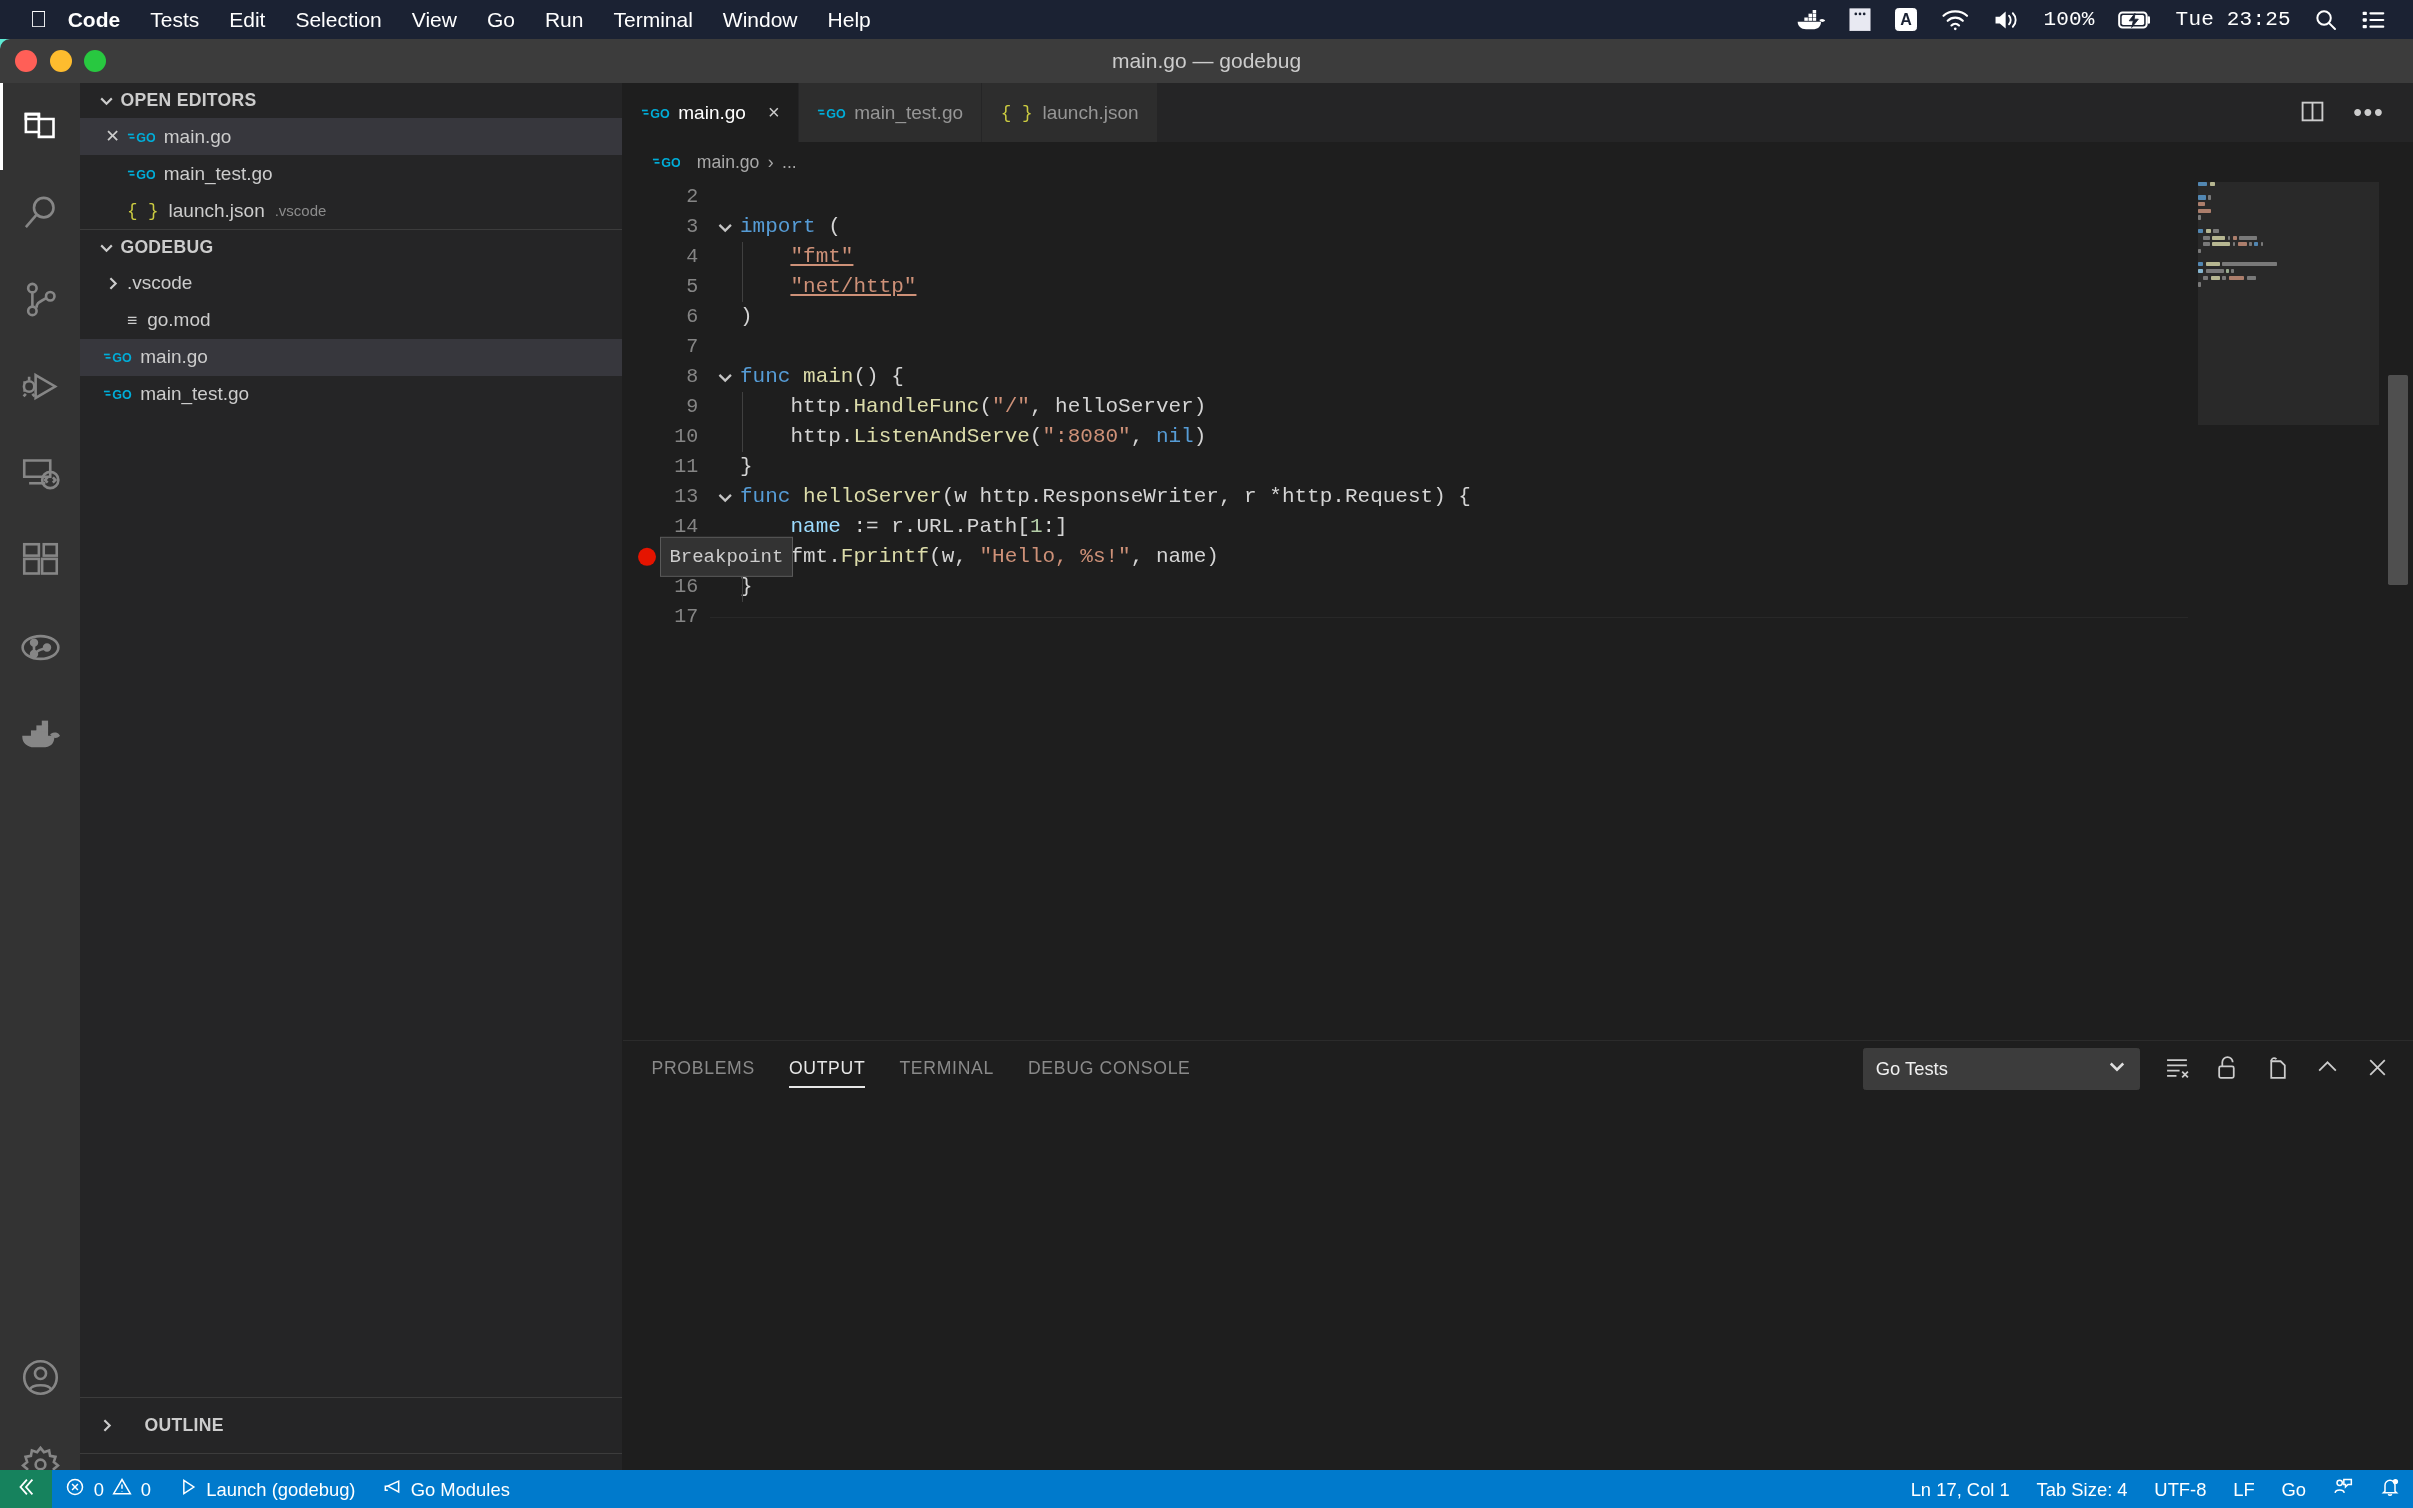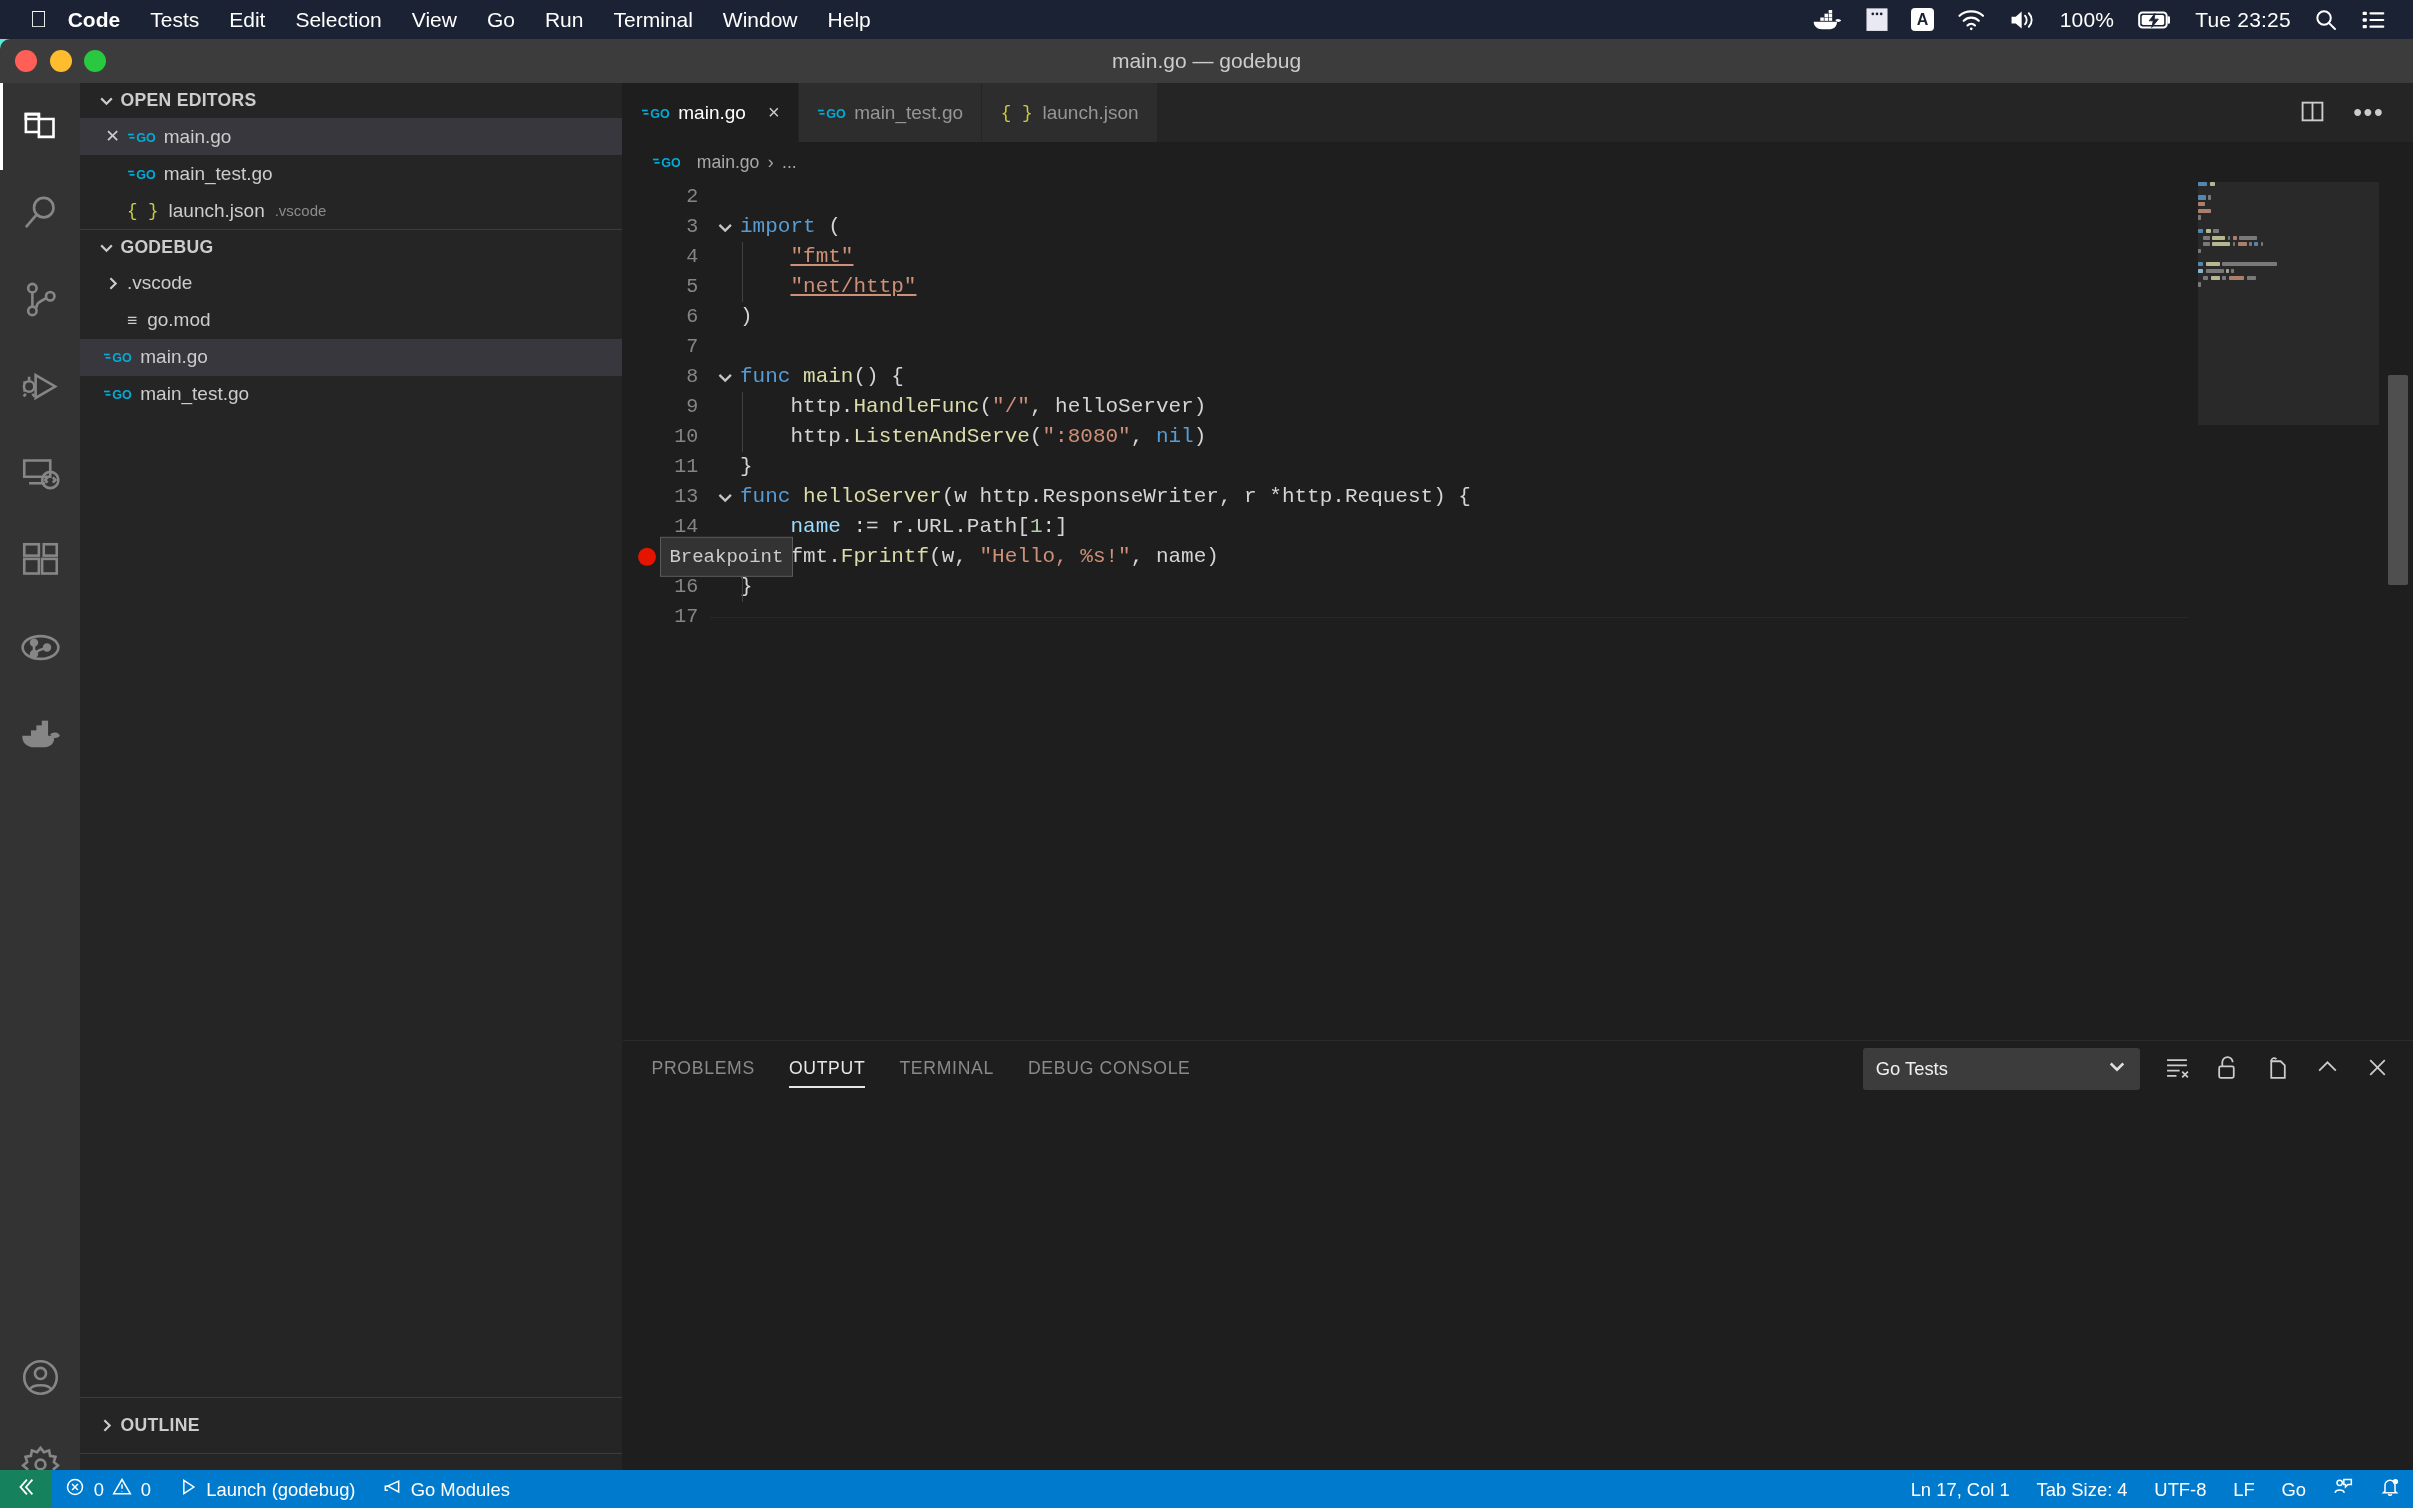--- a/index.html
+++ b/index.html
@@ -14,21 +14,21 @@
     position:absolute; top:0; left:0; width:2413px; height:39px;
     background:#1b2233; display:flex; align-items:center;
     padding:0 11.7px; color:#fff; font-size:21px; z-index:50;
   }
   #menubar .apple{ font-size:23.5px; margin:0 20px 0 18.4px; line-height:1; }
   #menubar .mi{ margin-right:30px; white-space:nowrap; }
   #menubar .mi.bold{ font-weight:bold; }
   #menubar .spacer{ flex:1; }
   #menubar .tray{ display:flex; align-items:center; gap:23.5px; margin-right:15px;}
   .tray-ico{ display:inline-flex; align-items:center; justify-content:center; }
-  .clock{ font-size:21px; letter-spacing:0.2px; }
+  .clock{ font-size:21px; letter-spacing:0.2px;font-family:Liberation Mono, monospace; }
   .abox{ border:1.7px solid #fff; background:#fff; color:#1b2233; font-size:16px;
          width:22.6px;height:22.6px;display:flex;align-items:center;justify-content:center;
          border-radius:3.4px; font-weight:600;}
 
   
   #window{ position:absolute; top:39px; left:0; width:2413px; height:1470px;
            background:#5eead4; }
 
   
   #titlebar{ position:relative; height:44px; background:#3c3c3c;
@@ -69,21 +69,21 @@
   .row.sel{ background:#37373d; }
   .row .x{ width:28.5px; color:#cccccc; font-size:17.6px; display:inline-flex;
            justify-content:center; }
   .goico{ display:inline-flex; align-items:center; margin-right:8.4px; }
   .goico svg{ width:28.5px; height:20px; }
   .jsonico{ color:#cbcb41; font-size:17.6px; margin-right:10px; font-family:"Liberation Mono",monospace;}
   .modico{ color:#cccccc; font-size:17.6px; margin-right:10px; }
   .subpath{ color:#8c8c8c; font-size:15px; margin-left:10px; }
   .sb-sep{ height:0.8px; background:#3c3c3c; }
   .sb-fill{ flex:1; }
-  .sb-bottom .sect-head{ border-top:0.8px solid #3c3c3c; height:56px; }
+  .sb-bottom .sect-head{ border-top:0.8px solid #3c3c3c; height:56px;gap:24px; }
 
   
   #editorarea{ flex:1; display:flex; flex-direction:column; background:#1e1e1e;
                min-width:0; }
   #tabsrow{ height:59px; background:#252526; display:flex; align-items:stretch;
             position:relative; }
   .tab{ display:flex; align-items:center; padding:0 18.4px; font-size:19px;
         color:#969696; background:#2d2d2d; border-right:0.8px solid #252526;
         white-space:nowrap; }
   .tab.active{ background:#1e1e1e; color:#ffffff; }

